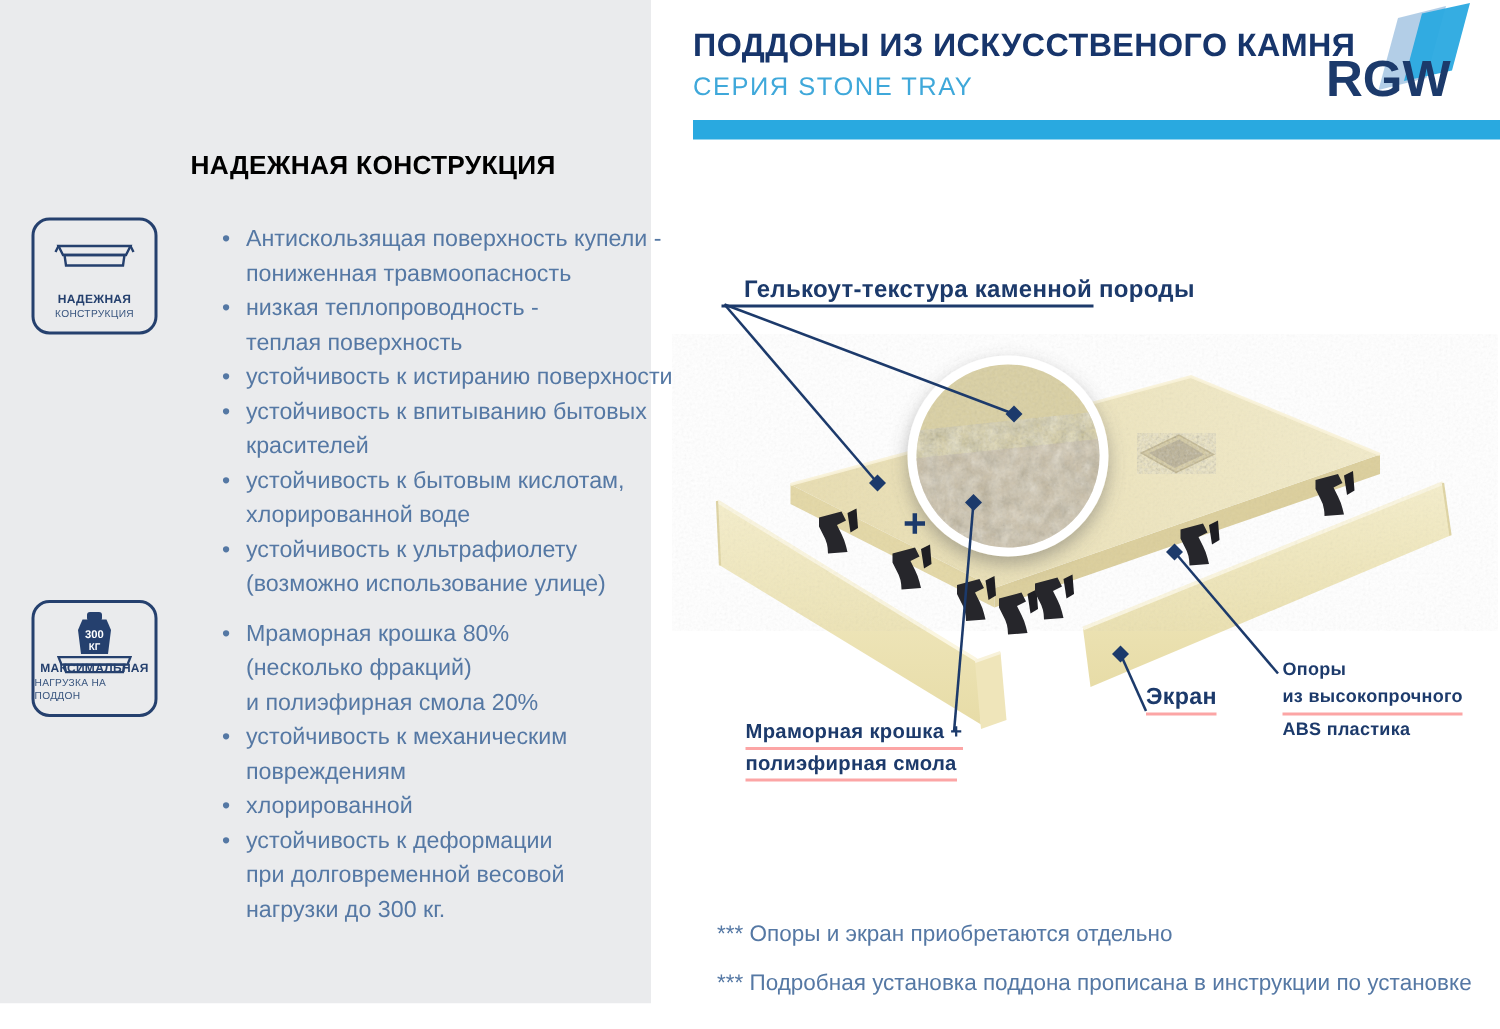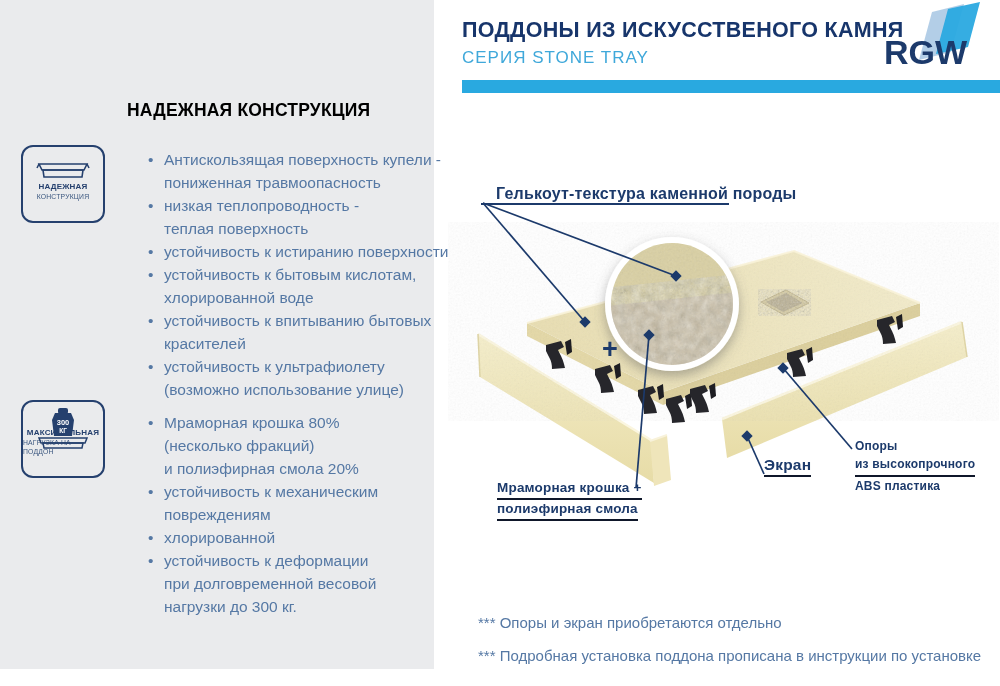--- a/index.html
+++ b/index.html
@@ -15,32 +15,32 @@
 
   
   .heading{position:absolute;left:127px;top:100px;font-size:17.5px;font-weight:bold;color:#000000;letter-spacing:.2px;}
   ul.features{position:absolute;margin:18px;padding:0;list-style:none;width:305px;}
   ul.features li{font-size:15.5px;line-height:23px;color:#5578a4;white-space:pre-line;position:relative;padding-left:16px;}
   ul.features li::before{content:"\2022";position:absolute;left:0;top:0;color:#5578a4;}
   .list1{left:130px;top:130px;}
   .list2{left:130px;top:393px;}
 
   .badge{position:absolute;left:21px;width:84px;height:78px;border:2.5px solid #25406e;border-radius:12px;
-         display:flex;flex-direction:column;align-items:center;justify-content:flex-end;padding-bottom:20px;box-sizing:border-box;}
+         display:flex;flex-direction:column;align-items:center;justify-content:flex-end;padding-bottom:7px;box-sizing:border-box;}
   .badge1{top:145px;}
   .badge2{top:400px;}
   .badge .bicon{position:absolute;left:50%;transform:translateX(-50%);}
   .badge1 .bicon{top:13px;}
   .badge2 .bicon{top:6px;}
   .badge-l1{font-size:8px;font-weight:bold;color:#25406e;letter-spacing:.2px;line-height:10px;}
   .badge-l2{font-size:6.8px;color:#3a567f;letter-spacing:.2px;line-height:9px;}
 
   
   .dg-label{position:absolute;color:#1c3a6b;font-weight:bold;letter-spacing:.2px;}
-  .u{border-bottom:2px solid #0f172a;padding-bottom:2px;}
+  .u{border-bottom:2px solid #fca5a5;padding-bottom:2px;}
   .lab-gelcoat{left:496px;top:185px;font-size:16px;}
   .gel-underline{position:absolute;left:481px;top:203px;width:248px;height:2px;background:#1c3a6b;}
   .lab-marble{left:497px;top:480px;font-size:13.5px;line-height:16px;}
   .lab-marble .u{display:inline-block;margin-bottom:1px;}
   .lab-screen{left:764px;top:456px;font-size:15.5px;}
   .lab-supports{left:855px;top:437px;font-size:12px;line-height:18px;}
   .lab-supports span{display:inline-block;}
   .plus-sign{position:absolute;left:602px;top:334px;font-size:27px;font-weight:bold;color:#1c3a6b;}
 
   .footnote{position:absolute;left:478px;font-size:15px;color:#5578a4;}
@@ -97,24 +97,24 @@
     <span class="badge-l1">МАКСИМАЛЬНАЯ</span>
     <span class="badge-l2">НАГРУЗКА НА ПОДДОН</span>
   </div>
 
   <ul class="features list1">
     <li>Антискользящая поверхность купели -
 пониженная травмоопасность</li>
     <li>низкая теплопроводность -
 теплая поверхность</li>
     <li>устойчивость к истиранию поверхности</li>
+    <li>устойчивость к впитыванию бытовых
+красителей</li>
     <li>устойчивость к бытовым кислотам,
 хлорированной воде</li>
-    <li>устойчивость к впитыванию бытовых
-красителей</li>
     <li>устойчивость к ультрафиолету
 (возможно использование улице)</li>
   </ul>
 
   <ul class="features list2">
     <li>Мраморная крошка 80%
 (несколько фракций)
 и полиэфирная смола 20%</li>
     <li>устойчивость к механическим
 повреждениям</li>

